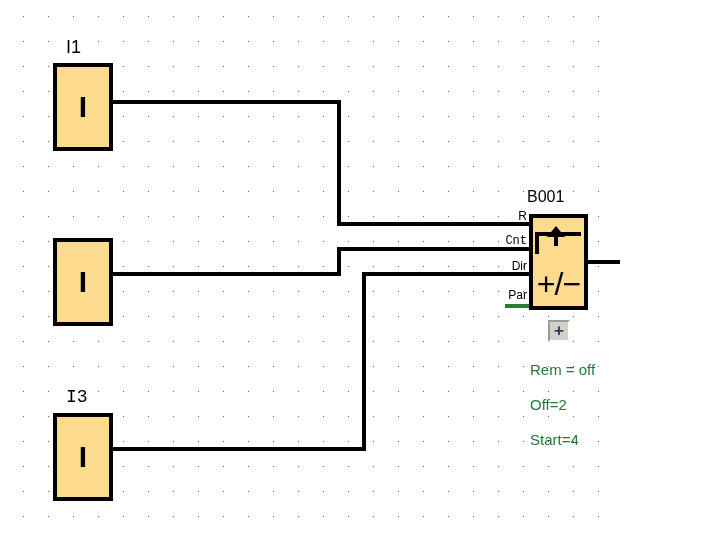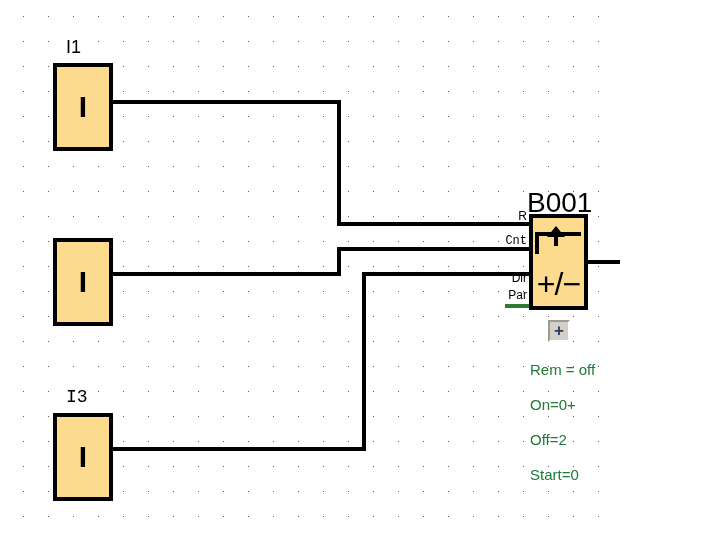--- a/index.html
+++ b/index.html
@@ -59,21 +59,21 @@
     line-height: 1;
     text-align: right;
   }
   .pin-green {
     position: absolute;
     background: #2d7a32;
     height: 4px;
   }
   .func-title {
     position: absolute;
-    font-size: 28px;
+    font-size: 16px;
     color: #000000;
     white-space: nowrap;
     line-height: 1;
   }
   .func-sym-top {
     position: absolute;
     left: 0; right: 0;
     text-align: center;
   }
   .func-sym-bot {
@@ -144,38 +144,37 @@
 
   <div class="blk-label" style="left:66px; top:388px;font-family:Liberation Mono, monospace;">I3</div>
   <div class="blk" style="left:53px; top:413px; width:60px; height:88px;">
     <div class="blk-glyph in-glyph">I</div>
   </div>
 
   <div class="func-title" style="left:527px; top:189px;">B001</div>
 
   <div class="pin-label" style="left:489px; top:210px; width:38px;">R</div>
   <div class="pin-label" style="left:489px; top:235px; width:38px;font-family:Liberation Mono, monospace;">Cnt</div>
-  <div class="pin-label" style="left:489px; top:260px; width:38px;margin-top:12px;">Dir</div>
+  <div class="pin-label" style="left:489px; top:260px; width:38px;">Dir</div>
   <div class="pin-label" style="left:489px; top:289px; width:38px;">Par</div>
 
   <div class="blk" style="left:529px; top:214px; width:59px; height:96px;">
 
     <div class="func-sym-top" style="top:6px;">
       <svg width="52" height="32" viewBox="0 0 52 32" aria-hidden="true">
         <path d="M4 30 L4 10 L48 10" fill="none" stroke="#000000" stroke-width="4"></path>
         <path d="M14 13 L23 2 L32 13 Z" fill="#000000"></path>
         <path d="M23 4 L23 22" fill="none" stroke="#000000" stroke-width="4"></path>
         <path d="M4 10 L23 10" fill="none" stroke="#000000" stroke-width="4"></path>
       </svg>
     </div>
     <div class="func-sym-bot" style="top:50px;">+/−</div>
   </div>
 
   <div class="plus-btn" style="left:548px; top:320px;">+</div>
 
   <div class="params" style="left:530px; top:352px;">
     <div>Rem = off</div>
-    <div>On=0+</div>
     <div>Off=2</div>
-    <div>Start=0</div>
+    <div>Start=4</div>
   </div>
 
 </div>
 
 </body></html>

